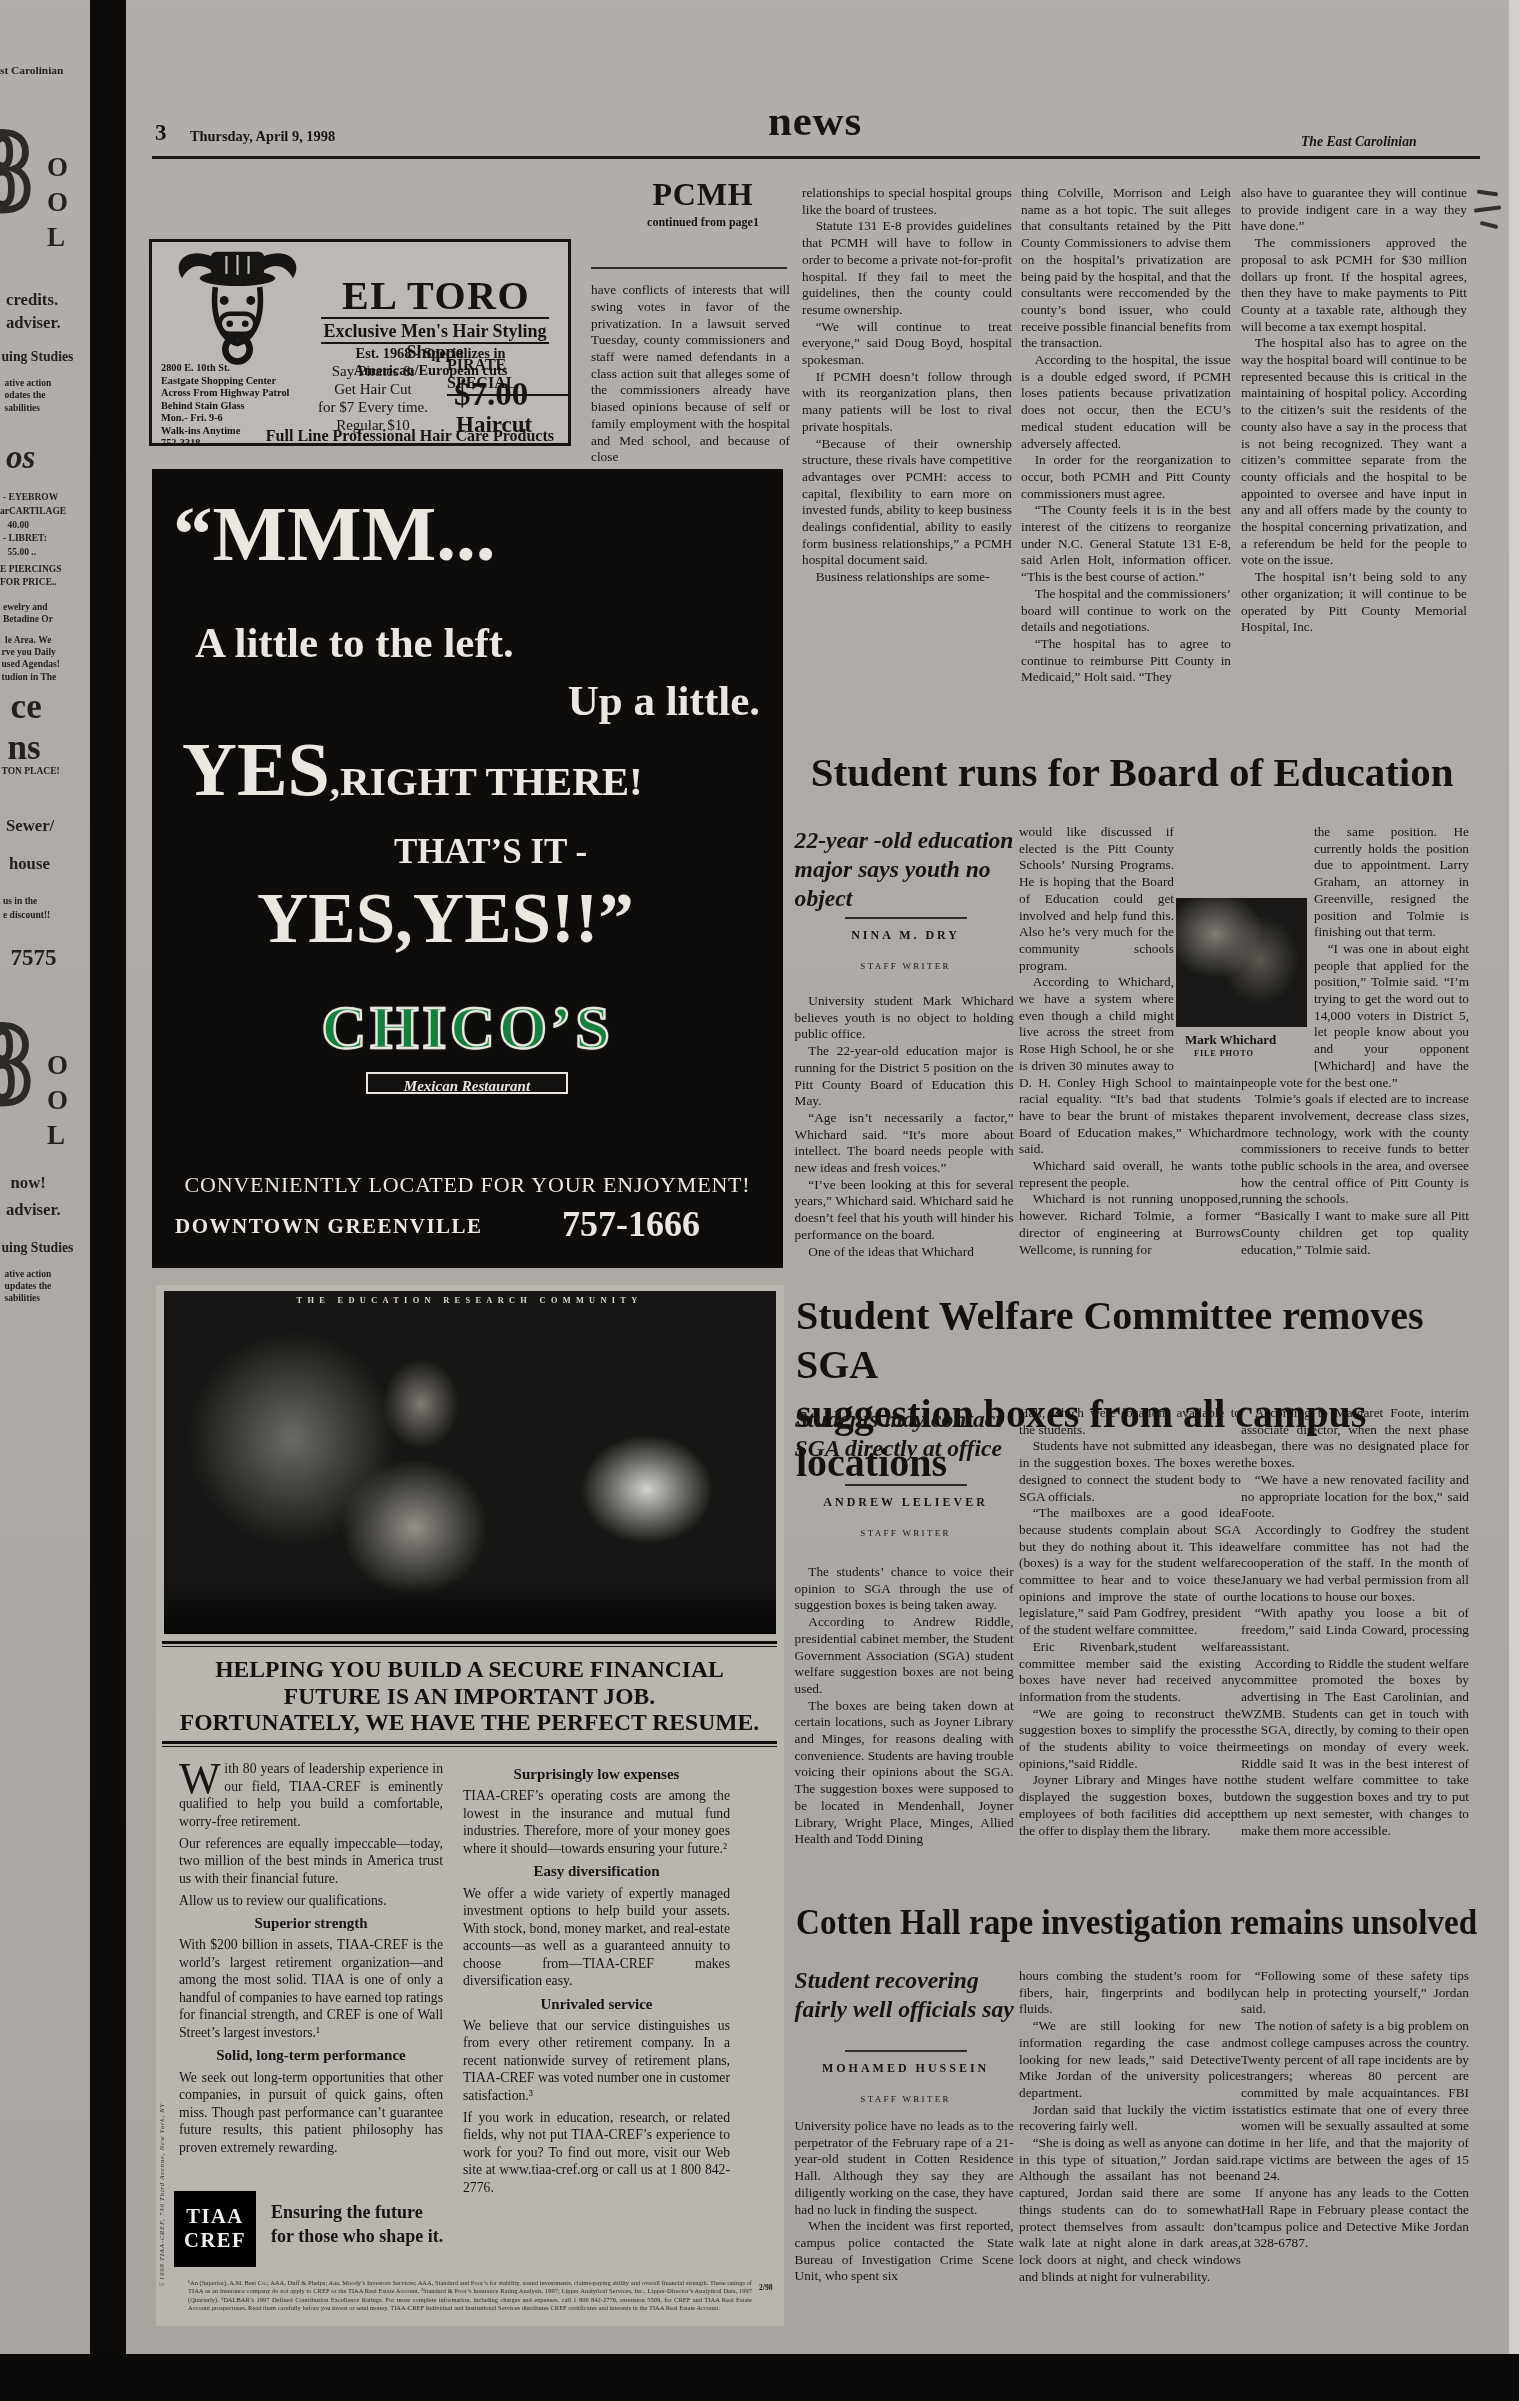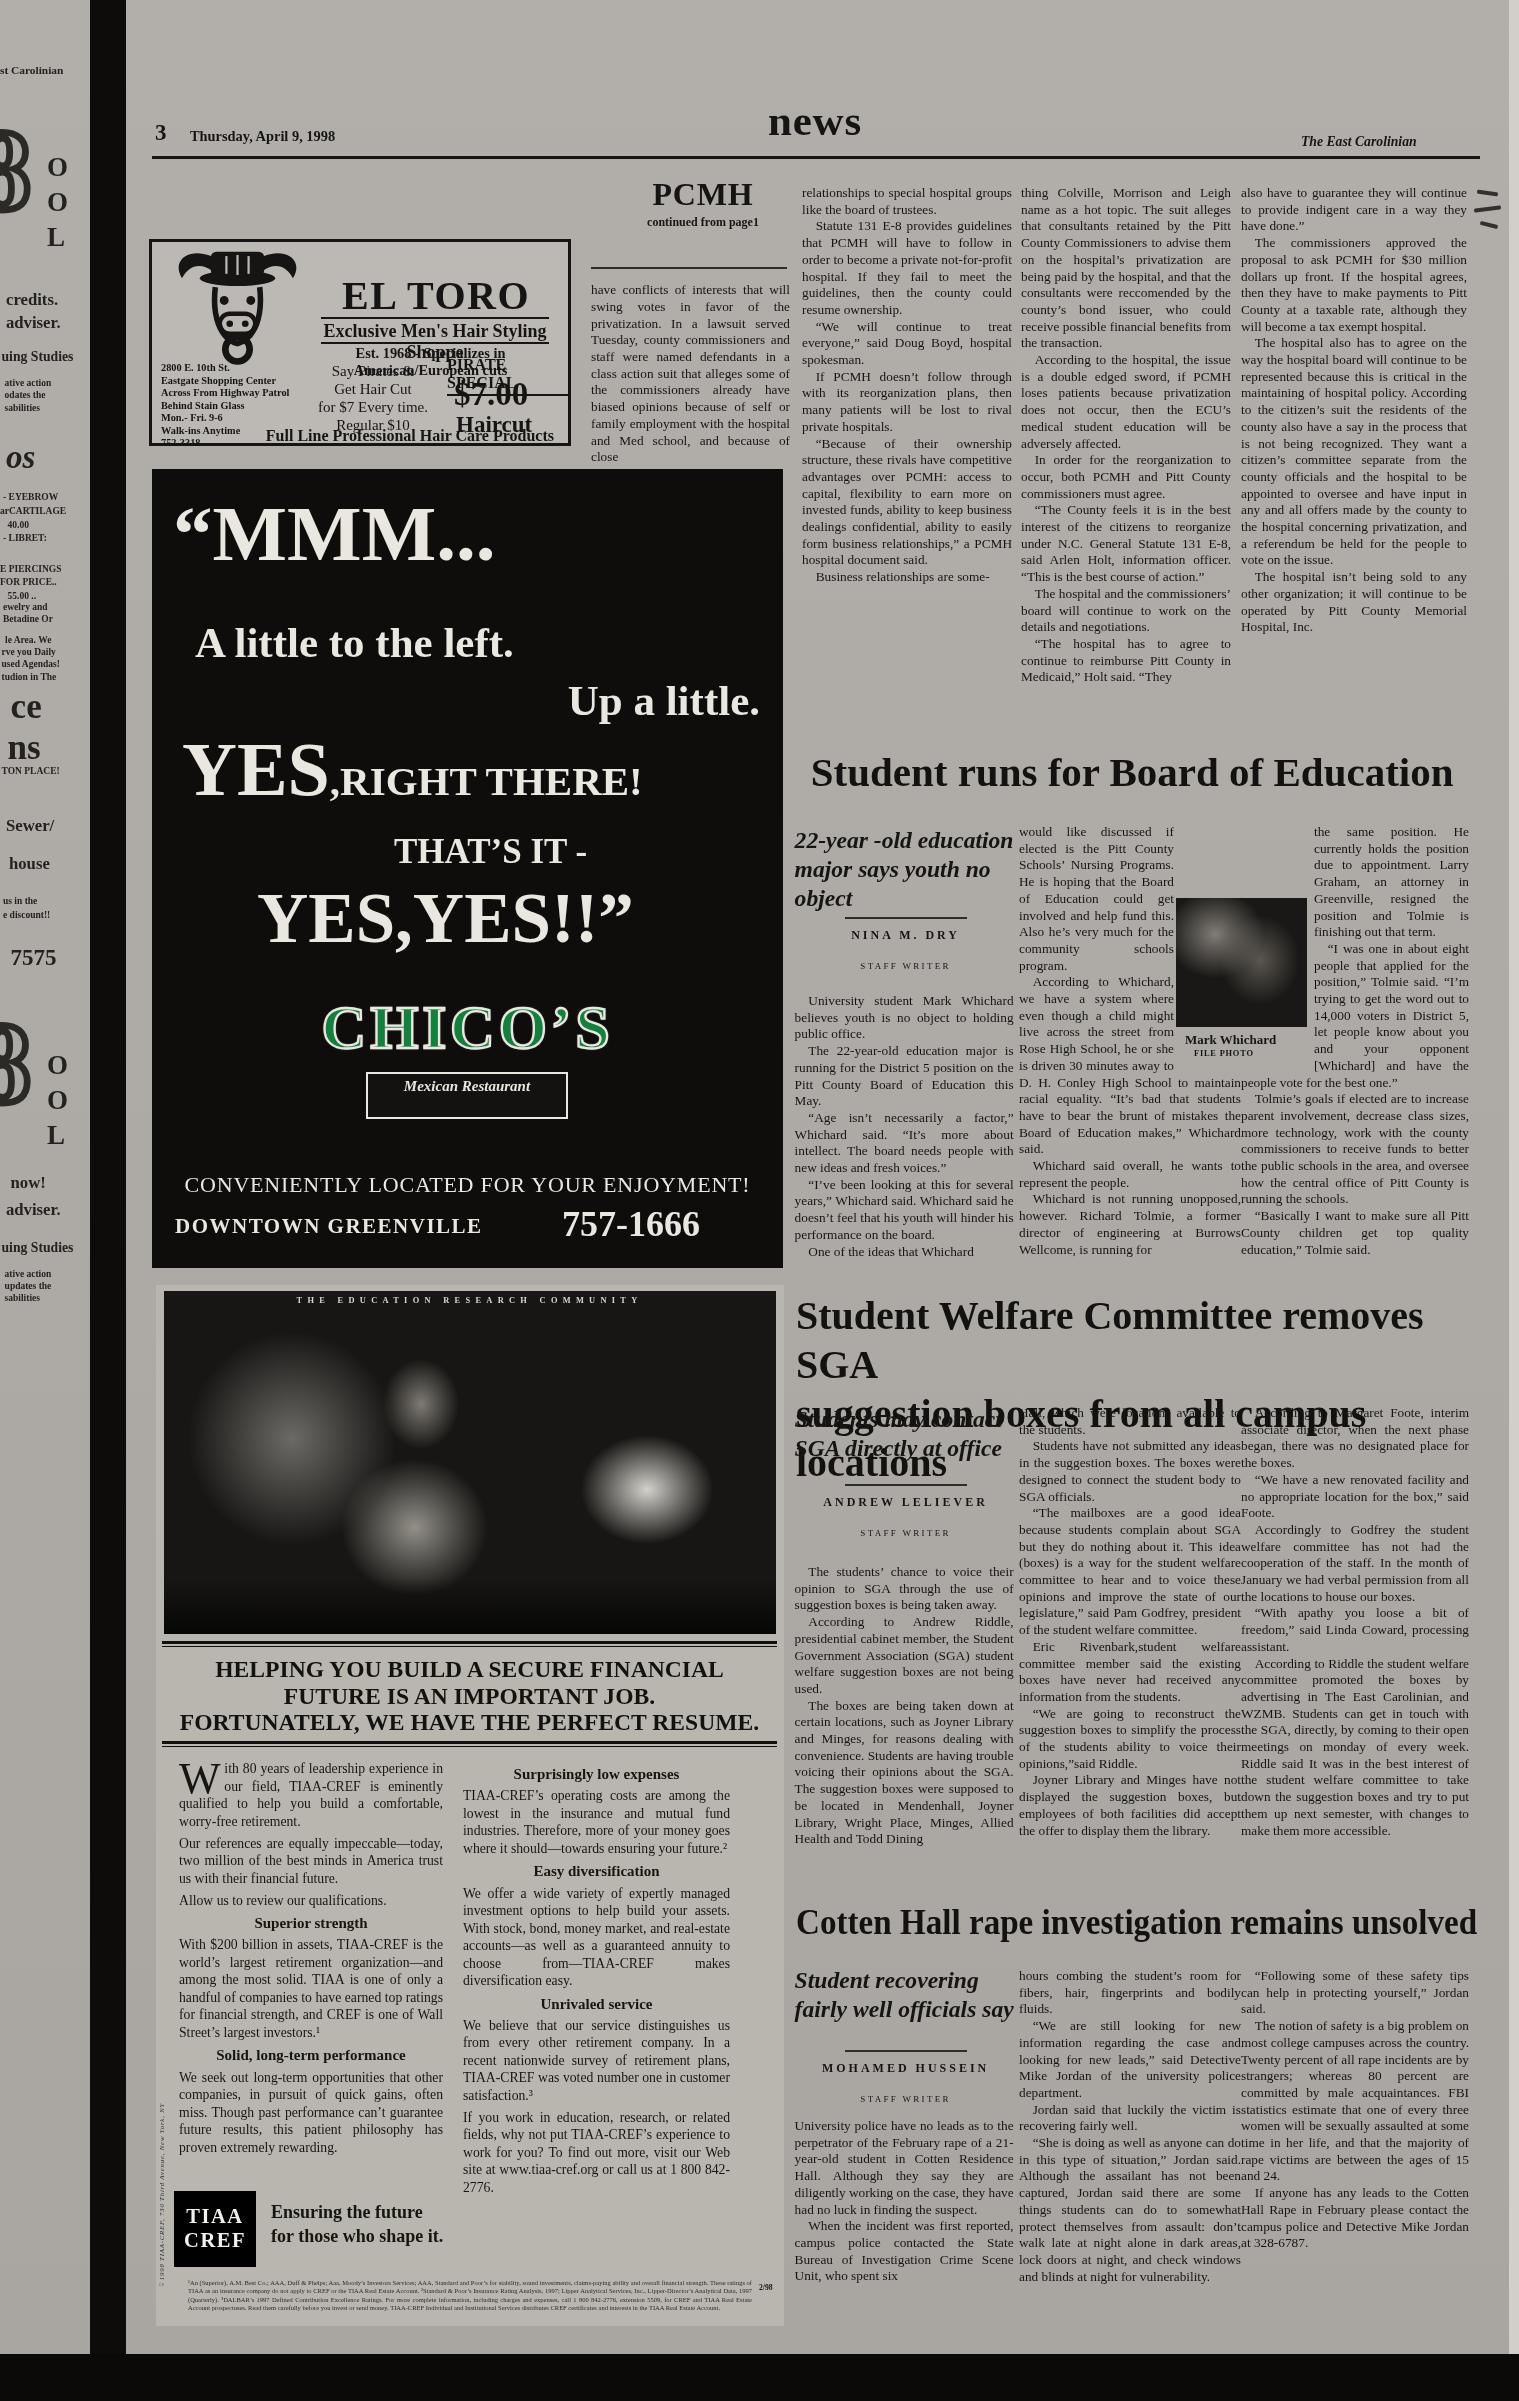--- a/index.html
+++ b/index.html
@@ -81,21 +81,21 @@
   #chicos .mmm{left:21px;top:20px;font-size:79px;font-weight:bold}
   #chicos .l2{left:43px;top:149px;font-size:43px;font-weight:bold}
   #chicos .l3{left:0;top:207px;width:608px;text-align:right;font-size:43px;font-weight:bold}
   #chicos .yesline{left:30px;top:257px}
   #chicos .yesbig{font-size:76px;font-weight:bold}
   #chicos .yesrest{font-size:41px;font-weight:bold}
   #chicos .thats{left:242px;top:363px;font-size:35px;font-weight:bold}
   #chicos .yesyes{left:105px;top:409px;font-size:71px;font-weight:bold}
   #chicos .logo{left:0;top:523px;width:631px;text-align:center;font-size:62px;font-weight:bold;letter-spacing:3.8px;
                 color:#15803d;-webkit-text-stroke:2.3px #eae7e1;text-shadow:0 0 2.3px #eae7e1}
-  #chicos .banner{left:214px;top:603px;width:202px;height:47px;border:2.3px solid #eae7e1;background:#131210;
+  #chicos .banner{left:214px;top:603px;width:202px;height:22px;border:2.3px solid #eae7e1;background:#131210;
                   text-align:center;line-height:24px;font-size:15px;font-style:italic;font-weight:bold}
   #chicos .located{left:0;top:703px;width:631px;text-align:center;font-size:22px;letter-spacing:0.8px}
   #chicos .town{left:23px;top:745px;font-size:21px;font-weight:bold;letter-spacing:1.5px}
   #chicos .phone{left:410px;top:734px;font-size:36px;font-weight:bold}
 
   
   #board{left:790px;top:748px;width:684px;height:543px}
   #board-headline{left:7.6px;top:0;width:669px;text-align:center;font-size:41px}
   #board-deck{left:4.6px;top:78px;width:222px}
   #board-byline{left:4.6px;top:169px;width:222px}
@@ -168,21 +168,21 @@
       <span class="frag f-md" style="top: 313px; left: 6px;">adviser.</span>
       <span class="frag f-md2" style="top: 349px; left: 1.5px;">uing Studies</span>
       <span class="frag f-xs" style="top: 378px; left: 4.6px;">ative action</span>
       <span class="frag f-xs" style="top: 390px; left: 4.6px;">odates the</span>
       <span class="frag f-xs" style="top: 403px; left: 4.6px;">sabilities</span>
       <span class="frag f-os" style="top: 439px; left: 6px;">os</span>
       <span class="frag f-xs" style="top: 492px; left: 3px;">-  EYEBROW</span>
       <span class="frag f-xs" style="top: 506px; left: 0px;">arCARTILAGE</span>
       <span class="frag f-xs" style="top: 520px; left: 7.6px;">40.00</span>
       <span class="frag f-xs" style="top: 533px; left: 3px;">-  LIBRET:</span>
-      <span class="frag f-xs" style="top: 547px; left: 7.6px; margin-top: 44px;">55.00  ..</span>
+      <span class="frag f-xs" style="top: 547px; left: 7.6px;">55.00  ..</span>
       <span class="frag f-xs" style="top: 564px; left: 0px;">E PIERCINGS</span>
       <span class="frag f-xs" style="top: 577px; left: 0px;">FOR PRICE..</span>
       <span class="frag f-xs" style="top: 602px; left: 3px;">ewelry and</span>
       <span class="frag f-xs" style="top: 614px; left: 3px;">Betadine Or</span>
       <span class="frag f-xs" style="top: 635px; left: 5px;">le Area. We</span>
       <span class="frag f-xs" style="top: 647px; left: 1.5px;">rve you Daily</span>
       <span class="frag f-xs" style="top: 659px; left: 1.5px;">used Agendas!</span>
       <span class="frag f-xs" style="top: 672px; left: 1.5px;">tudion in The</span>
       <span class="frag f-ce" style="top: 687px; left: 10.6px;">ce</span>
       <span class="frag f-ce" style="top: 728px; left: 7.6px;">ns</span>

